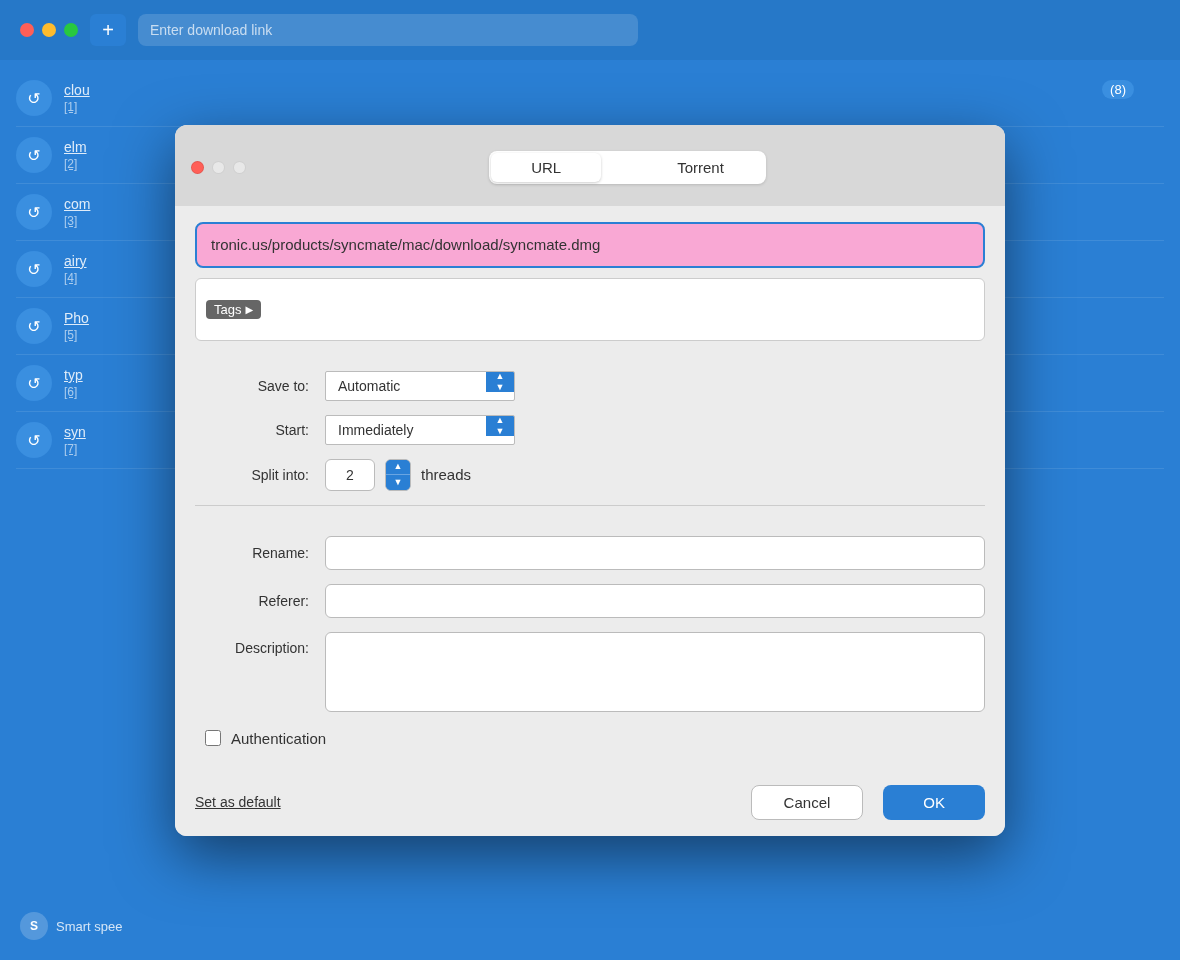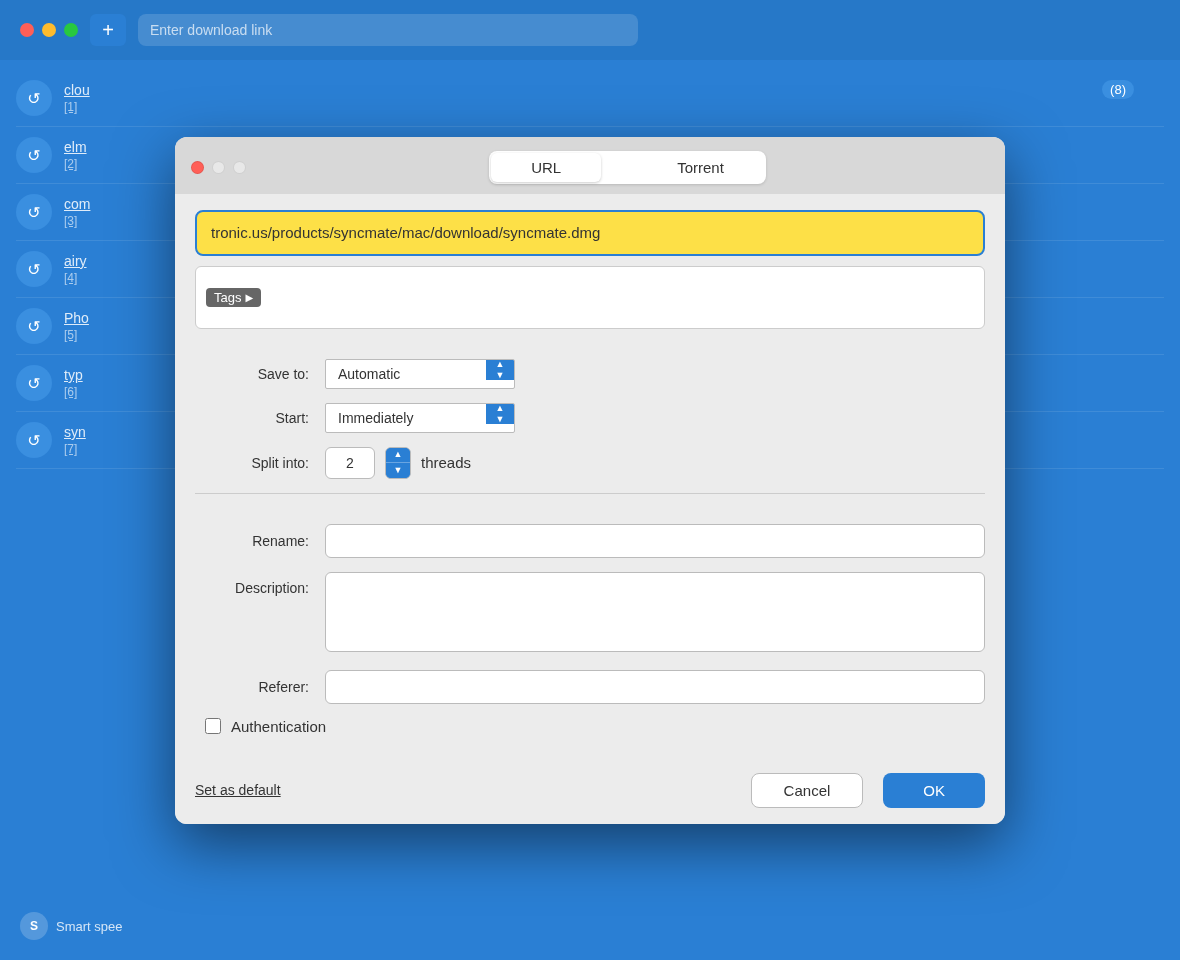--- a/index.html
+++ b/index.html
@@ -169,21 +169,21 @@
       height: 13px;
       border-radius: 50%;
       cursor: pointer;
     }
     .traffic-dot.red { background: #ff5f57; border: 0.5px solid rgba(0,0,0,0.1); }
     .traffic-dot.yellow { background: #e8e8e8; border: 0.5px solid rgba(0,0,0,0.1); }
     .traffic-dot.green { background: #e8e8e8; border: 0.5px solid rgba(0,0,0,0.1); }
 
     .tab-group {
       display: flex;
-      margin: 0 auto;
+      margin: 12px auto;
       background: white;
       border-radius: 8px;
       padding: 2px;
       box-shadow: 0 1px 3px rgba(0,0,0,0.15);
       gap: 36px;
     }
 
     .tab-btn {
       padding: 6px 40px;
       border: none;
@@ -211,21 +211,21 @@
     }
 
     .url-input {
       width: 100%;
       height: 46px;
       border: 2px solid #2a7fd4;
       border-radius: 8px;
       padding: 0 14px;
       font-size: 15px;
       color: #333;
-      background: #fde047;
+      background: #f9a8d4;
       outline: none;
     }
 
     .tags-row {
       margin-bottom: 14px;
     }
 
     .tags-input-wrapper {
       display: flex;
       align-items: center;
@@ -603,34 +603,34 @@
 
       <div class="form-section">
 
         <div class="form-row">
           <div class="form-label">Rename:</div>
           <div class="form-control">
             <input type="text" class="text-input" style="">
           </div>
         </div>
 
+        <div class="form-row">
+          <div class="form-label">Referer:</div>
+          <div class="form-control">
+            <input type="text" class="text-input" style="">
+          </div>
+        </div>
+
         <div class="form-row form-row-top">
           <div class="form-label">Description:</div>
           <div class="form-control">
             <textarea class="textarea-input" style=""></textarea>
           </div>
         </div>
 
-        <div class="form-row">
-          <div class="form-label">Referer:</div>
-          <div class="form-control">
-            <input type="text" class="text-input" style="">
-          </div>
-        </div>
-
       </div>
 
       <div class="auth-row">
         <input type="checkbox" class="auth-checkbox" style="">
         <span class="auth-label">Authentication</span>
       </div>
 
     </div>
 
     <div class="modal-footer">

